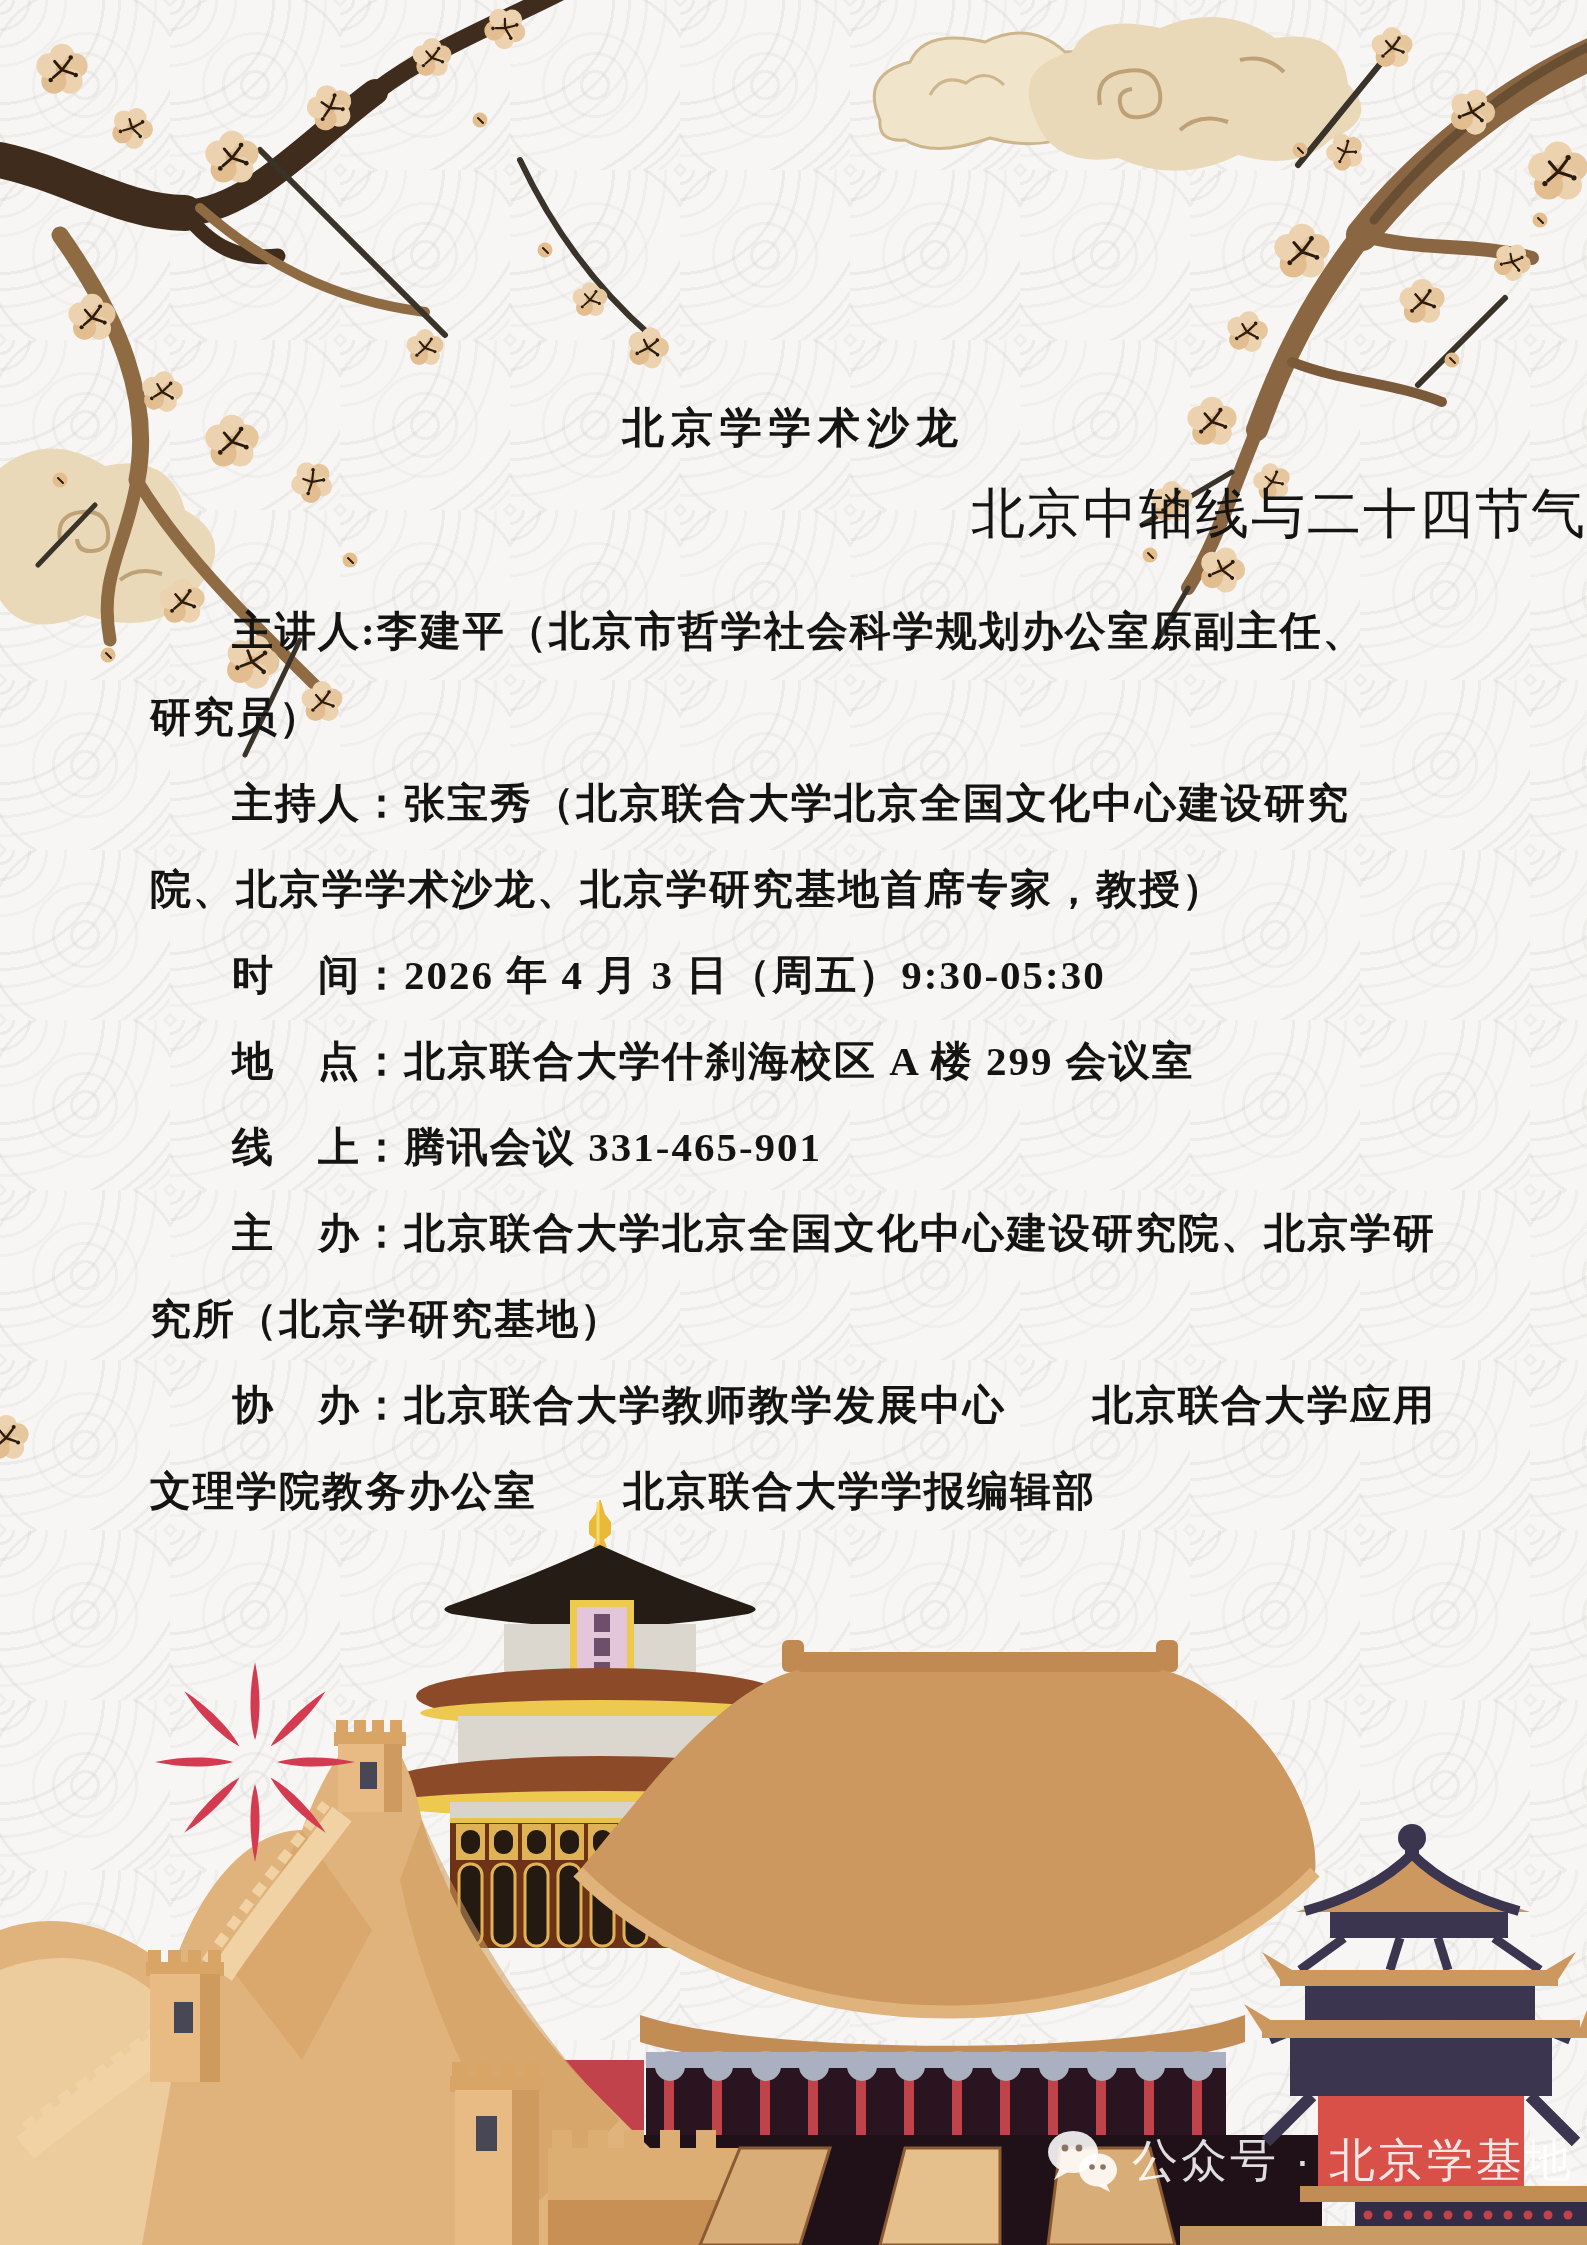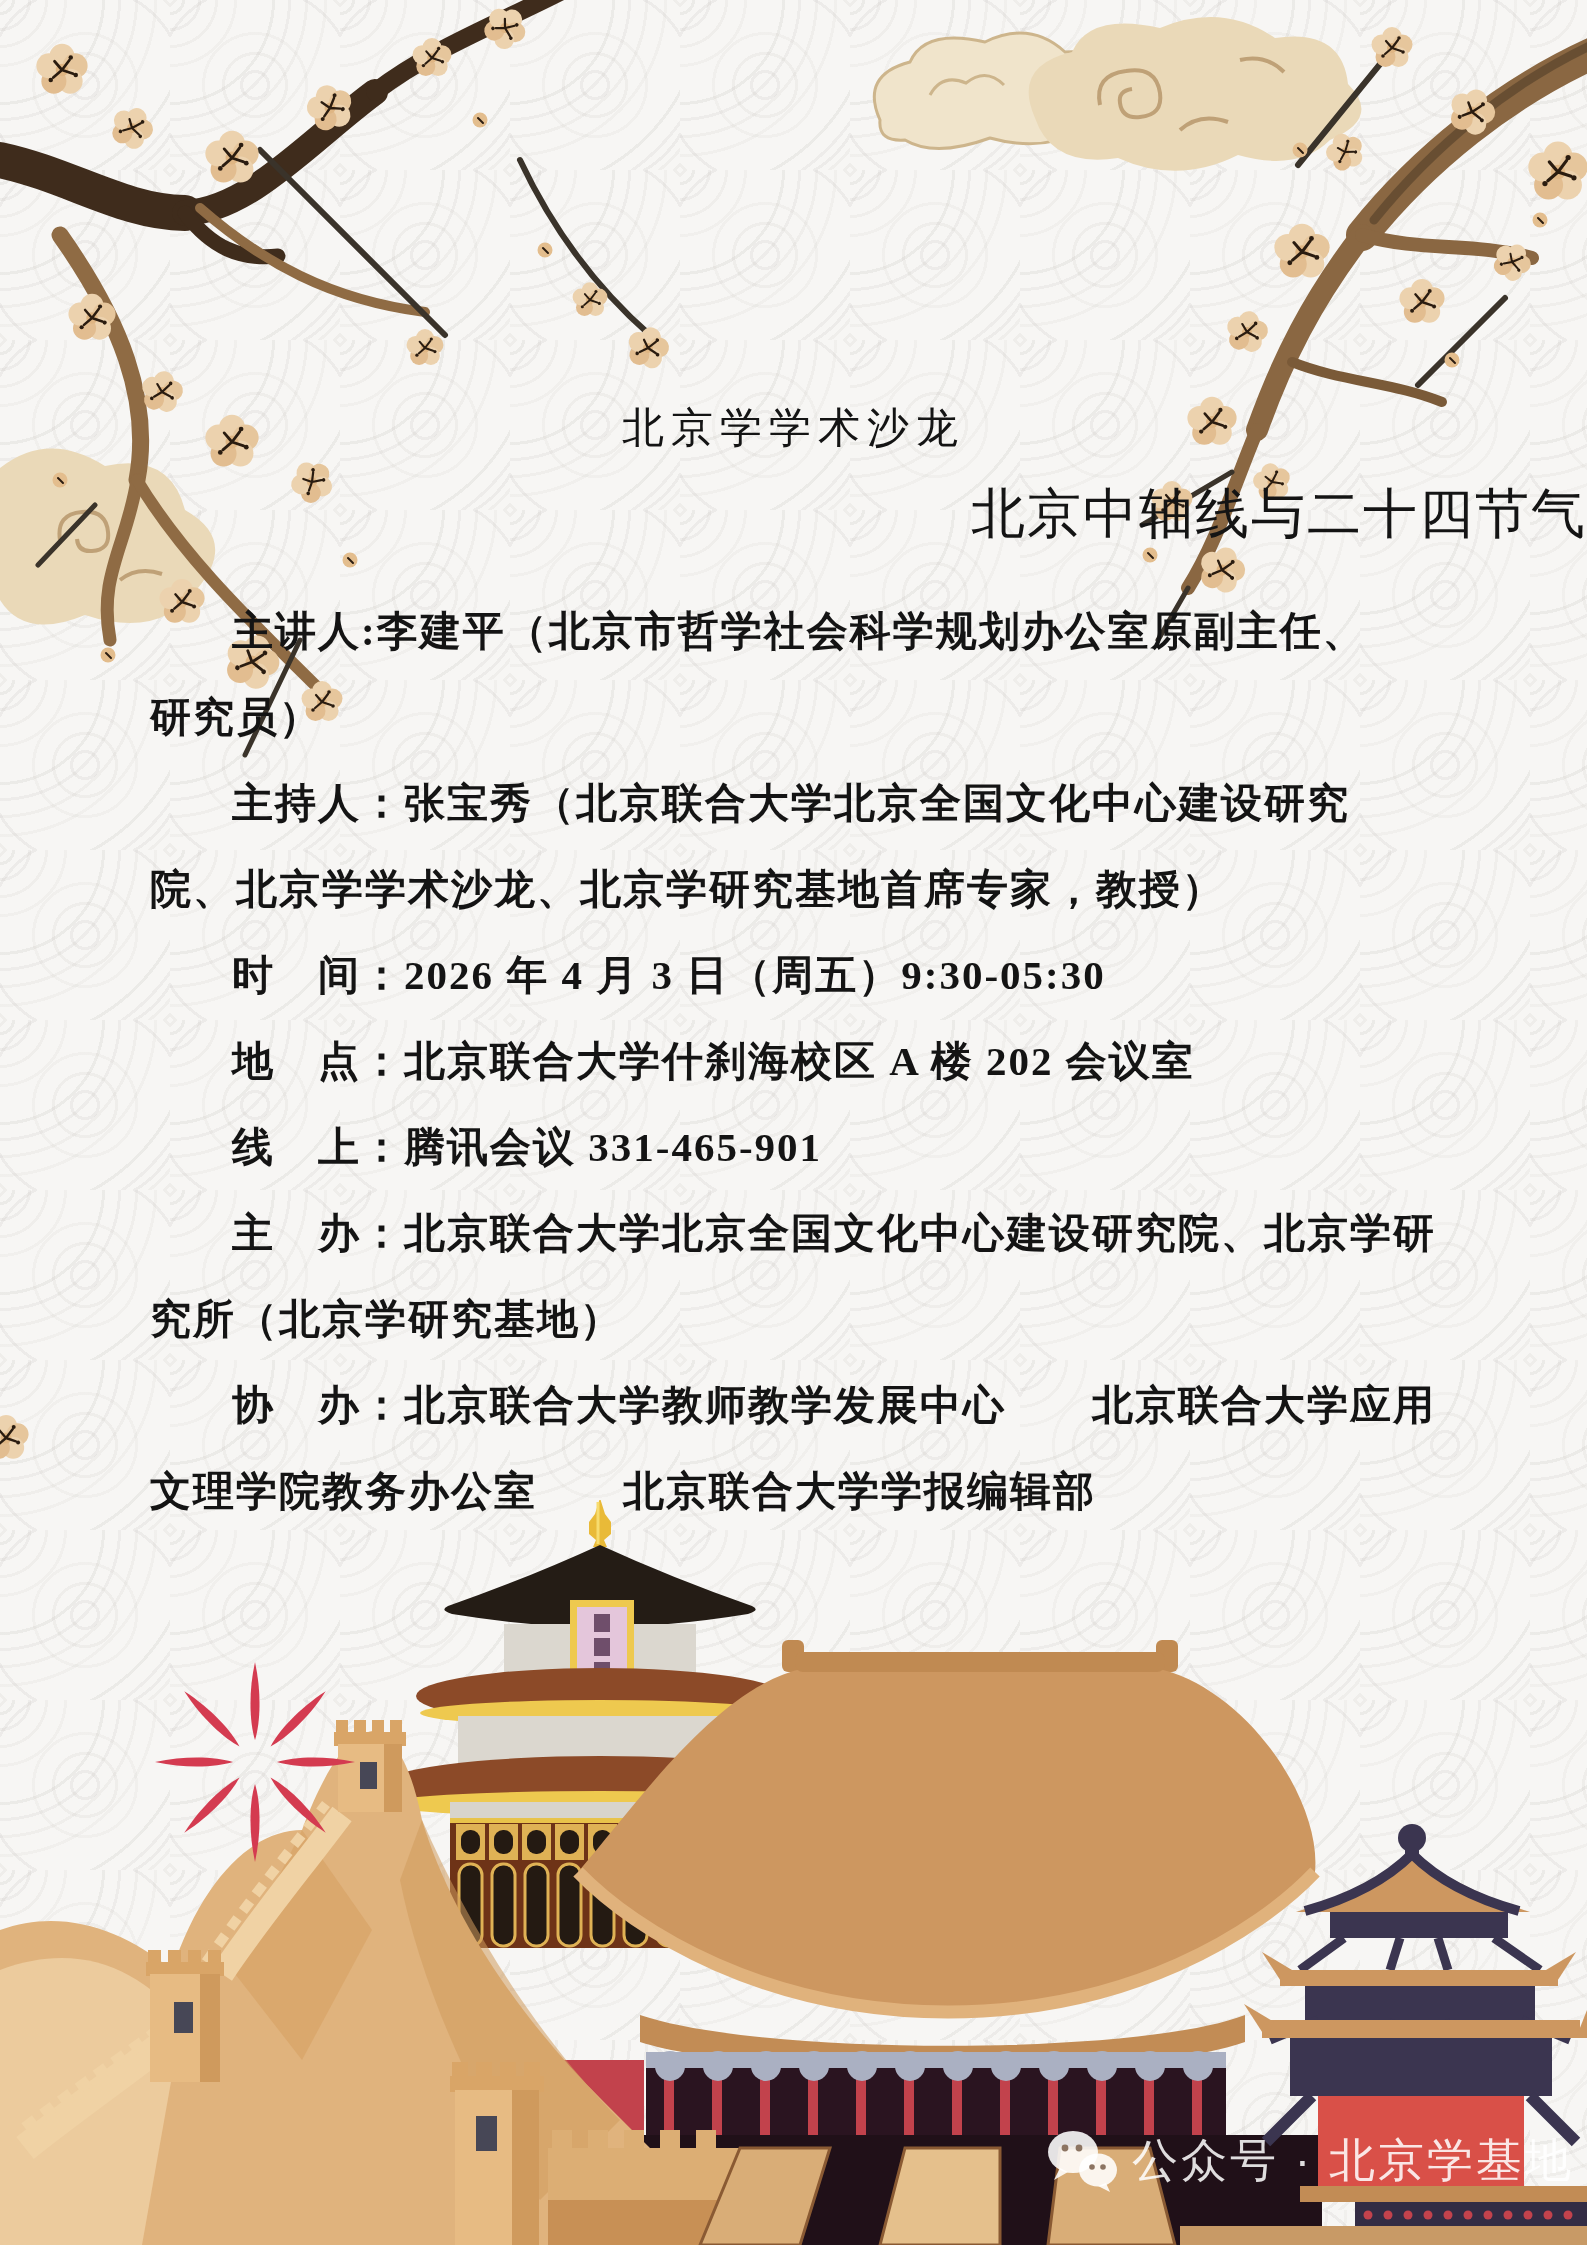--- a/index.html
+++ b/index.html
@@ -29,21 +29,21 @@
         transparent 53px, transparent 85px);
     background-size:170px 170px;
     font-family:"Liberation Serif","DejaVu Serif",serif;
     color:#141414;
   }
   .deco{position:absolute;left:0;pointer-events:none;}
   .deco-top{top:0;}
   .deco-bottom{top:1500px;}
   .series-title{
     position:absolute;top:400px;left:0;width:100%;
-    text-align:center;font-size:42px;font-weight:400;letter-spacing:7px;
+    text-align:center;font-size:42px;font-weight:700;letter-spacing:7px;
     z-index:2;
   }
   .main-title{
     position:absolute;top:478px;left:0;width:100%;
     text-align:right;font-size:54px;font-weight:400;letter-spacing:2px;
     z-index:2;
   }
   .info-block{
     position:absolute;left:150px;top:588px;width:1300px;
     font-size:41px;line-height:86px;letter-spacing:2px;
@@ -182,21 +182,21 @@
     <div class="line indent">
       <span class="seg-bold">主持人：张宝秀</span><span class="seg-normal">（北京联合大学北京全国文化中心建设研究</span>
     </div>
     <div class="line">
       <span class="seg-normal">院、北京学学术沙龙、北京学研究基地首席专家，教授）</span>
     </div>
     <div class="line indent">
       <span class="seg-bold">时　间：</span><span class="seg-normal">2026 年 4 月 3 日（周五）9:30-05:30</span>
     </div>
     <div class="line indent">
-      <span class="seg-bold">地　点：</span><span class="seg-normal">北京联合大学什刹海校区 A 楼 202 会议室</span>
+      <span class="seg-bold">地　点：</span><span class="seg-normal">北京联合大学什刹海校区 A 楼 299 会议室</span>
     </div>
     <div class="line indent">
       <span class="seg-bold">线　上：</span><span class="seg-normal">腾讯会议 331-465-901</span>
     </div>
     <div class="line indent">
       <span class="seg-bold">主　办：</span><span class="seg-normal">北京联合大学北京全国文化中心建设研究院、北京学研</span>
     </div>
     <div class="line">
       <span class="seg-normal">究所（北京学研究基地）</span>
     </div>

